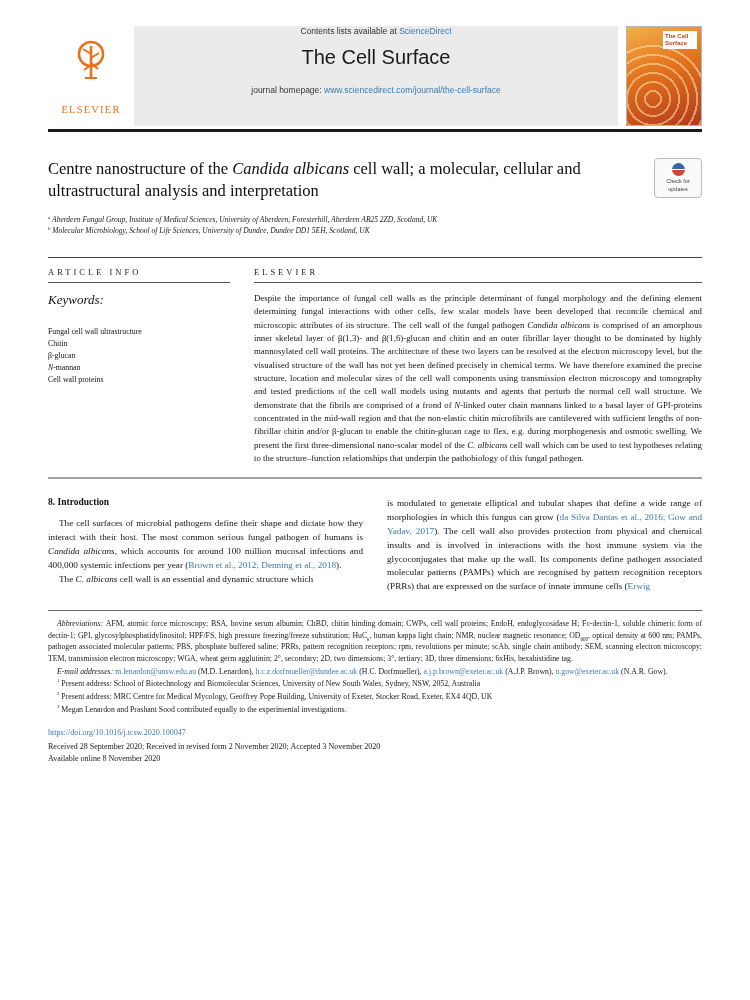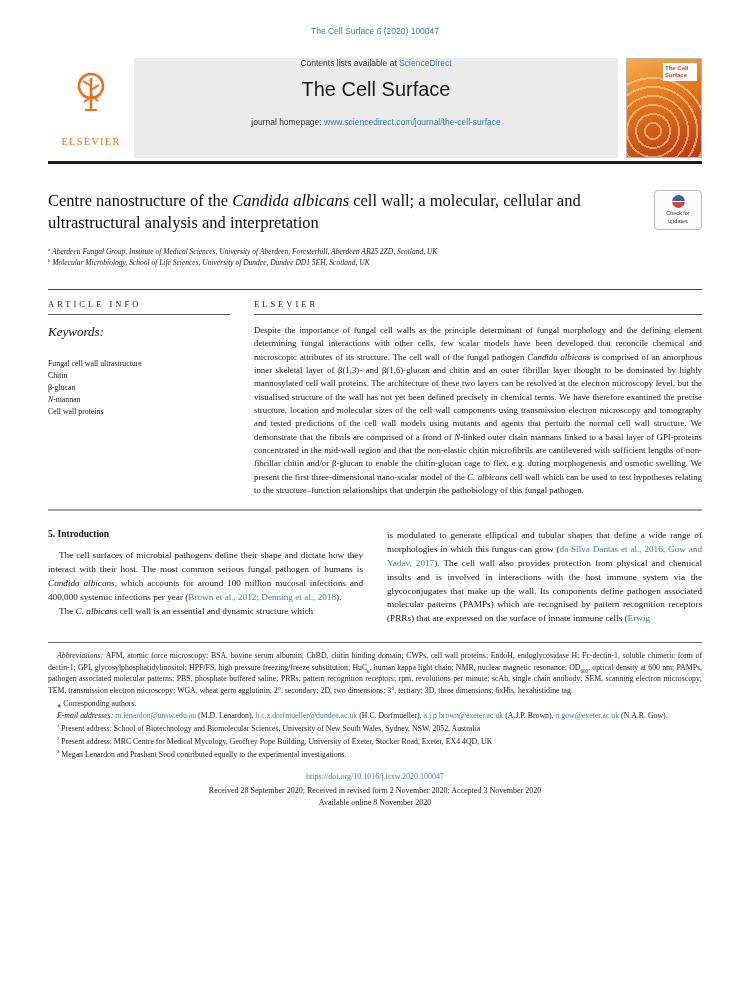--- a/index.html
+++ b/index.html
@@ -64,30 +64,29 @@
   .h-intro { font-size:9.5px; font-weight:bold; margin-bottom:10px; }
   .body { font-size:9.2px; line-height:1.5; text-align:justify; color:#161616; }
   .body.indent { text-indent:11px; }
   .body + .body { margin-top:0; }
 
   
   .footnotes { margin-top:16px; border-top:1px solid #666; padding-top:6px; }
   .fn { font-size:7.8px; line-height:1.5; text-align:justify; text-indent:9px; color:#1a1a1a; margin-top:1px; }
 
   
-  .bottom { margin-top:12px;text-align:center; }
+  .bottom { margin-top:12px; }
   .doi { font-size:8px; margin-bottom:4px; }
   .hist { font-size:8px; line-height:1.5; color:#161616; }
 </style>
 </head>
 <body>
 
 <div class="page">
 
-  <div class="citation">The Cell Surface 6 (2020) 100047</div>
 
   <div class="masthead-row">
     <div class="mast-gray">
       <div class="logo-box">
         <svg width="40" height="46" viewBox="0 0 40 46">
           <circle cx="20" cy="16" r="12" fill="none" stroke="#e9711c" stroke-width="2.6"></circle>
           <path d="M20 8 v32" stroke="#e9711c" stroke-width="2.6" fill="none"></path>
           <path d="M20 16 l-8 -5 M20 20 l8 -5 M20 27 l-7 5 M20 25 l7 6 M14 40 h12" stroke="#e9711c" stroke-width="2" fill="none"></path>
         </svg>
         <div class="els-word">ELSEVIER</div>
@@ -133,32 +132,31 @@
       <div class="kw"><span>Cell wall proteins</span></div>
     </div>
     <div class="abs-col">
       <div class="sec-heading">ELSEVIER</div>
       <p class="abs-text"><span>Despite the importance of fungal cell walls as the principle determinant of fungal morphology and the defining element determining fungal interactions with other cells, few scalar models have been developed that reconcile chemical and microscopic attributes of its structure. The cell wall of the fungal pathogen </span><span class="i">Candida albicans</span><span> is comprised of an amorphous inner skeletal layer of β(1,3)- and β(1,6)-glucan and chitin and an outer fibrillar layer thought to be dominated by highly mannosylated cell wall proteins. The architecture of these two layers can be resolved at the electron microscopy level, but the visualised structure of the wall has not yet been defined precisely in chemical terms. We have therefore examined the precise structure, location and molecular sizes of the cell wall components using transmission electron microscopy and tomography and tested predictions of the cell wall models using mutants and agents that perturb the normal cell wall structure. We demonstrate that the fibrils are comprised of a frond of </span><span class="i">N</span><span>-linked outer chain mannans linked to a basal layer of GPI-proteins concentrated in the mid-wall region and that the non-elastic chitin microfibrils are cantilevered with sufficient lengths of non-fibrillar chitin and/or β-glucan to enable the chitin-glucan cage to flex, e.g. during morphogenesis and osmotic swelling. We present the first three-dimensional nano-scalar model of the </span><span class="i">C. albicans</span><span> cell wall which can be used to test hypotheses relating to the structure–function relationships that underpin the pathobiology of this fungal pathogen.</span></p>
     </div>
   </div>
 
   <div class="main-cols">
     <div class="col">
-      <h2 class="h-intro">5. Introduction</h2>
+      <h2 class="h-intro">8. Introduction</h2>
       <p class="body indent"><span>The cell surfaces of microbial pathogens define their shape and dictate how they interact with their host. The most common serious fungal pathogen of humans is </span><span class="i">Candida albicans</span><span>, which accounts for around 100 million mucosal infections and 400,000 systemic infections per year (</span><span class="link">Brown et al., 2012; Denning et al., 2018</span><span>).</span></p>
       <p class="body indent"><span>The </span><span class="i">C. albicans</span><span> cell wall is an essential and dynamic structure which</span></p>
     </div>
     <div class="col">
       <p class="body"><span>is modulated to generate elliptical and tubular shapes that define a wide range of morphologies in which this fungus can grow (</span><span class="link">da Silva Dantas et al., 2016; Gow and Yadav, 2017</span><span>). The cell wall also provides protection from physical and chemical insults and is involved in interactions with the host immune system via the glycoconjugates that make up the wall. Its components define pathogen associated molecular patterns (PAMPs) which are recognised by pattern recognition receptors (PRRs) that are expressed on the surface of innate immune cells (</span><span class="link">Erwig</span></p>
     </div>
   </div>
 
   <div class="footnotes">
     <p class="fn"><span class="i">Abbreviations: </span><span>AFM, atomic force microscopy; BSA, bovine serum albumin; ChBD, chitin binding domain; CWPs, cell wall proteins; EndoH, endoglycosidase H; Fc-dectin-1, soluble chimeric form of dectin-1; GPI, glycosylphosphatidylinositol; HPF/FS, high pressure freezing/freeze substitution; HuC</span><span class="sub">κ</span><span>, human kappa light chain; NMR, nuclear magnetic resonance; OD</span><span class="sub">600</span><span>, optical density at 600 nm; PAMPs, pathogen associated molecular patterns; PBS, phosphate buffered saline; PRRs, pattern recognition receptors; rpm, revolutions per minute; scAb, single chain antibody; SEM, scanning electron microscopy; TEM, transmission electron microscopy; WGA, wheat germ agglutinin; 2°, secondary; 2D, two dimensions; 3°, tertiary; 3D, three dimensions; 6xHis, hexahistidine tag.</span></p>
-    <p class="fn">⁎ Corresponding authors.</p>
     <p class="fn"><span class="i">E-mail addresses: </span><span class="link">m.lenardon@unsw.edu.au</span><span> (M.D. Lenardon), </span><span class="link">h.c.z.dorfmueller@dundee.ac.uk</span><span> (H.C. Dorfmueller), </span><span class="link">a.j.p.brown@exeter.ac.uk</span><span> (A.J.P. Brown), </span><span class="link">n.gow@exeter.ac.uk</span><span> (N.A.R. Gow).</span></p>
     <p class="fn"><span class="sup">1</span><span> Present address: School of Biotechnology and Biomolecular Sciences, University of New South Wales, Sydney, NSW, 2052, Australia</span></p>
     <p class="fn"><span class="sup">2</span><span> Present address: MRC Centre for Medical Mycology, Geoffrey Pope Building, University of Exeter, Stocker Road, Exeter, EX4 4QD, UK</span></p>
     <p class="fn"><span class="sup">3</span><span> Megan Lenardon and Prashant Sood contributed equally to the experimental investigations.</span></p>
   </div>
 
   <div class="bottom">
     <div class="doi link">https://doi.org/10.1016/j.tcsw.2020.100047</div>
     <div class="hist">Received 28 September 2020; Received in revised form 2 November 2020; Accepted 3 November 2020</div>
     <div class="hist">Available online 8 November 2020</div>

